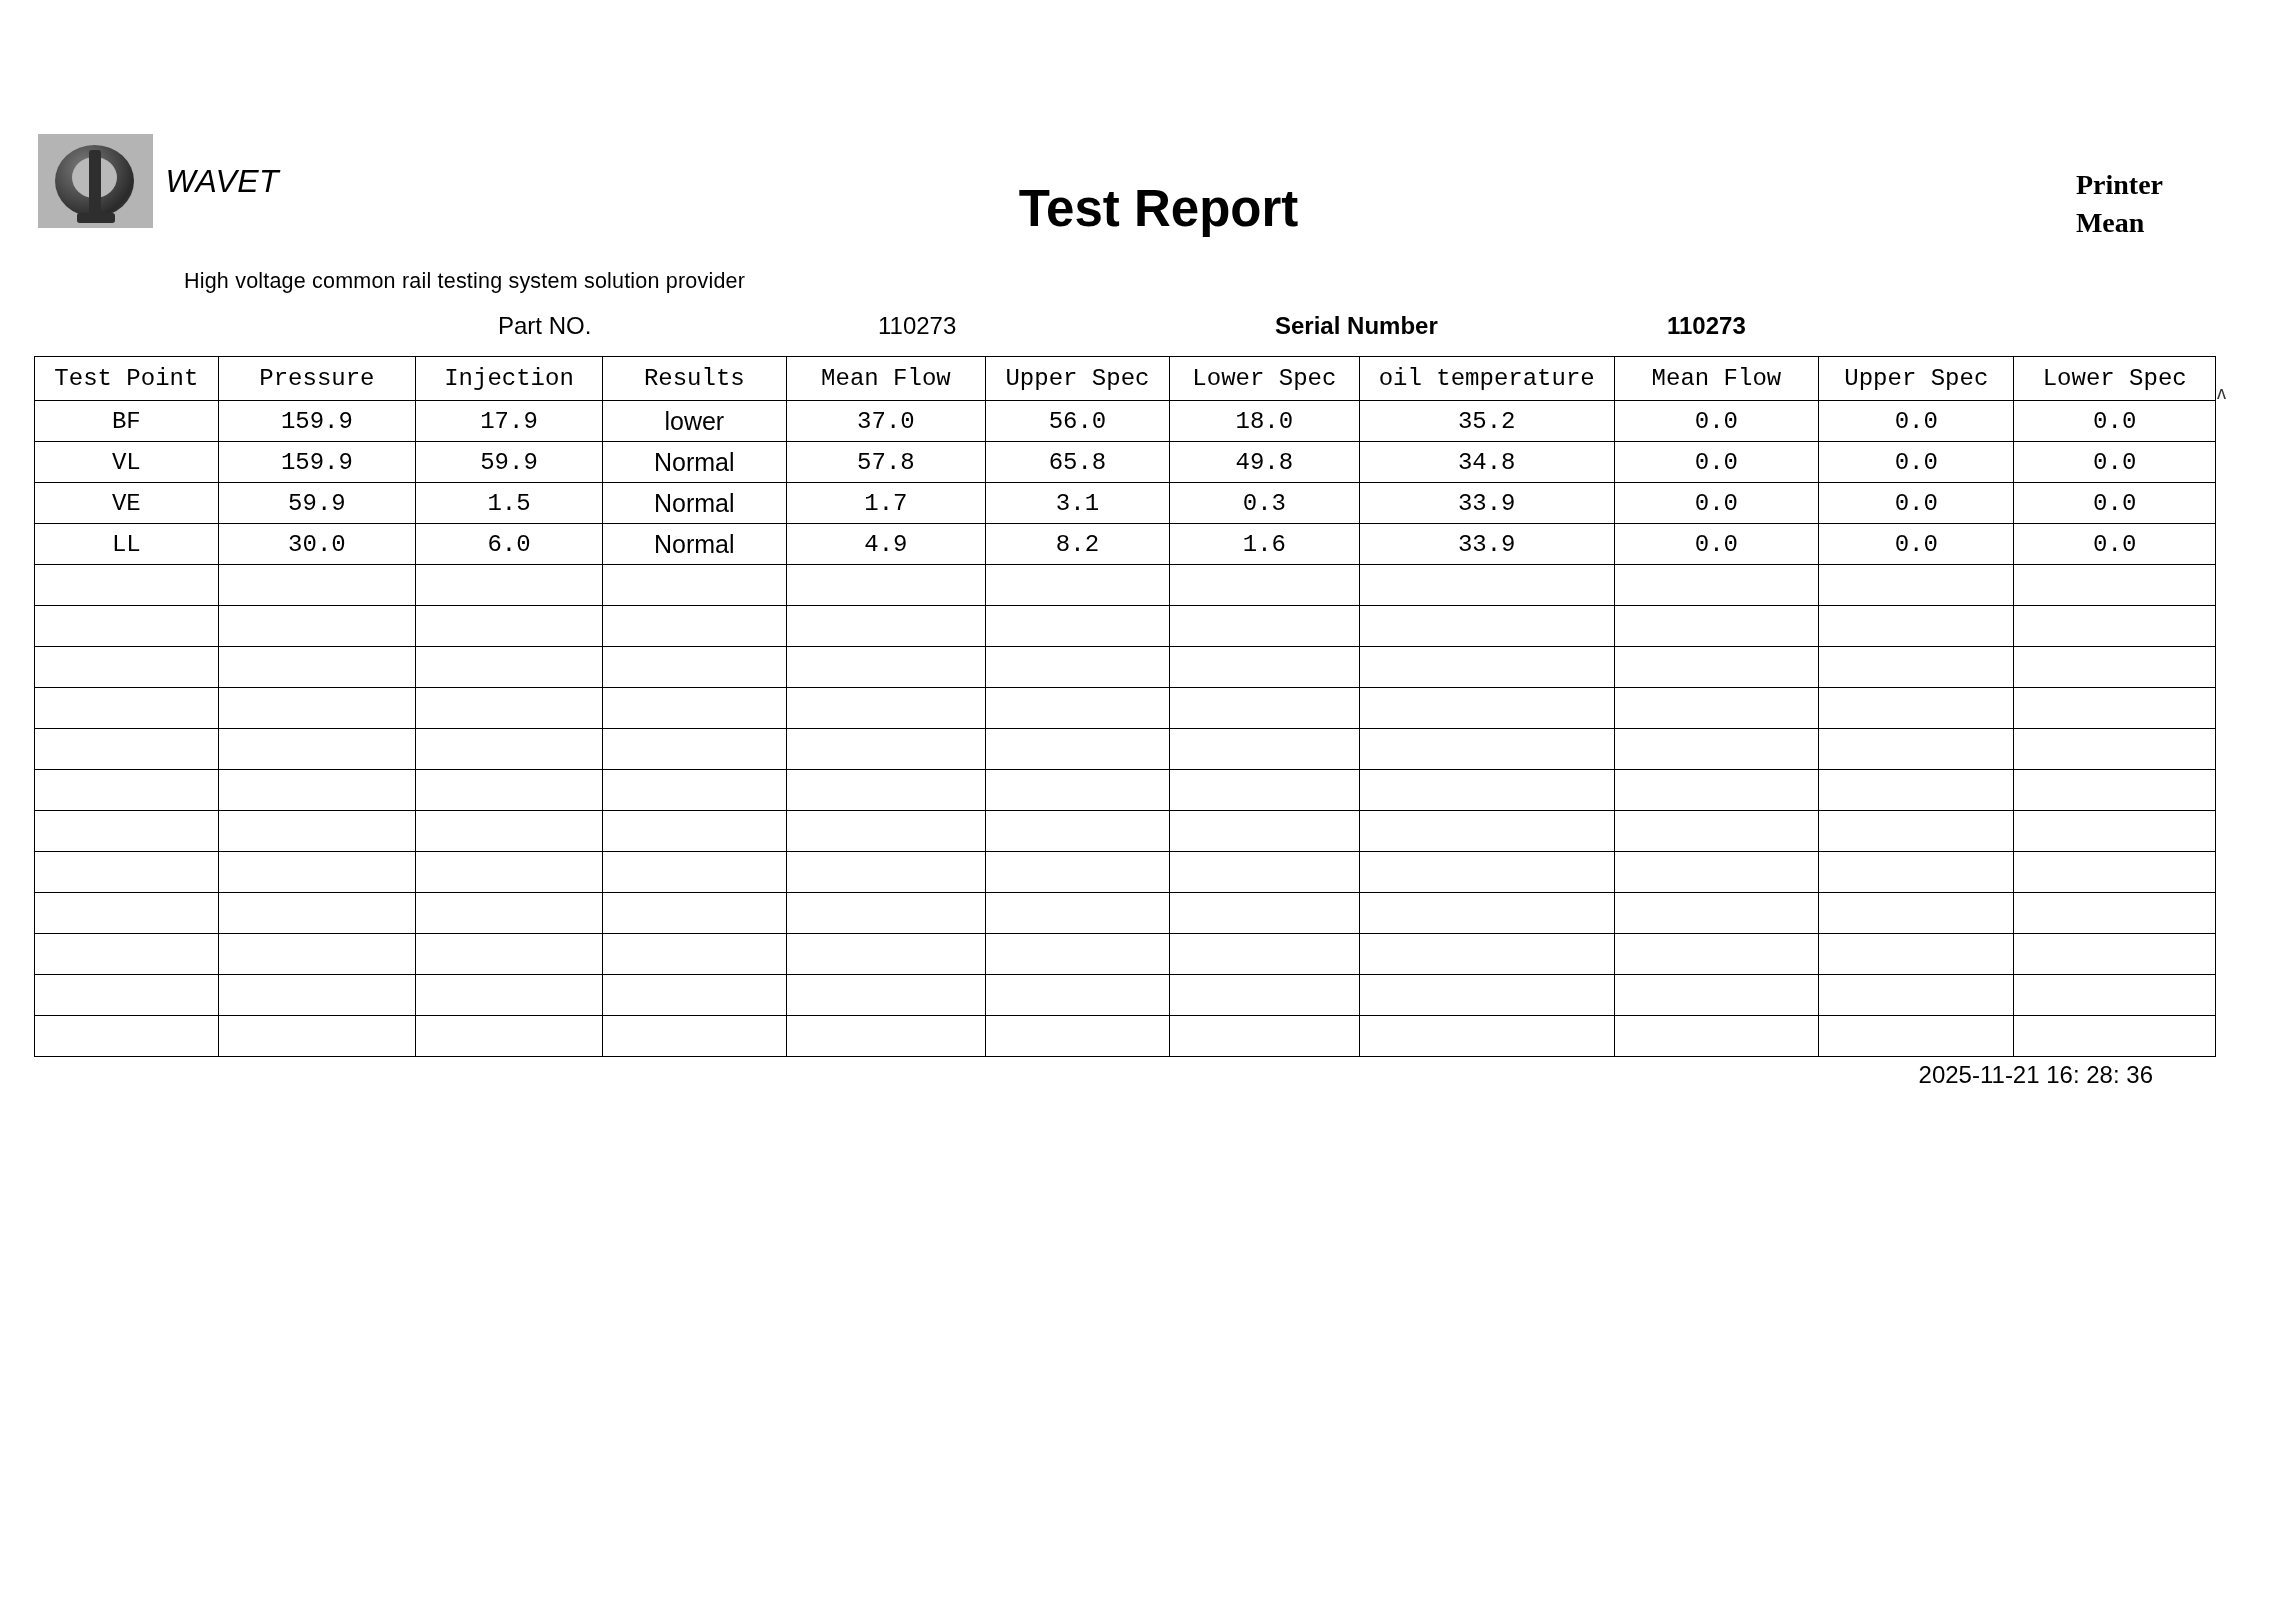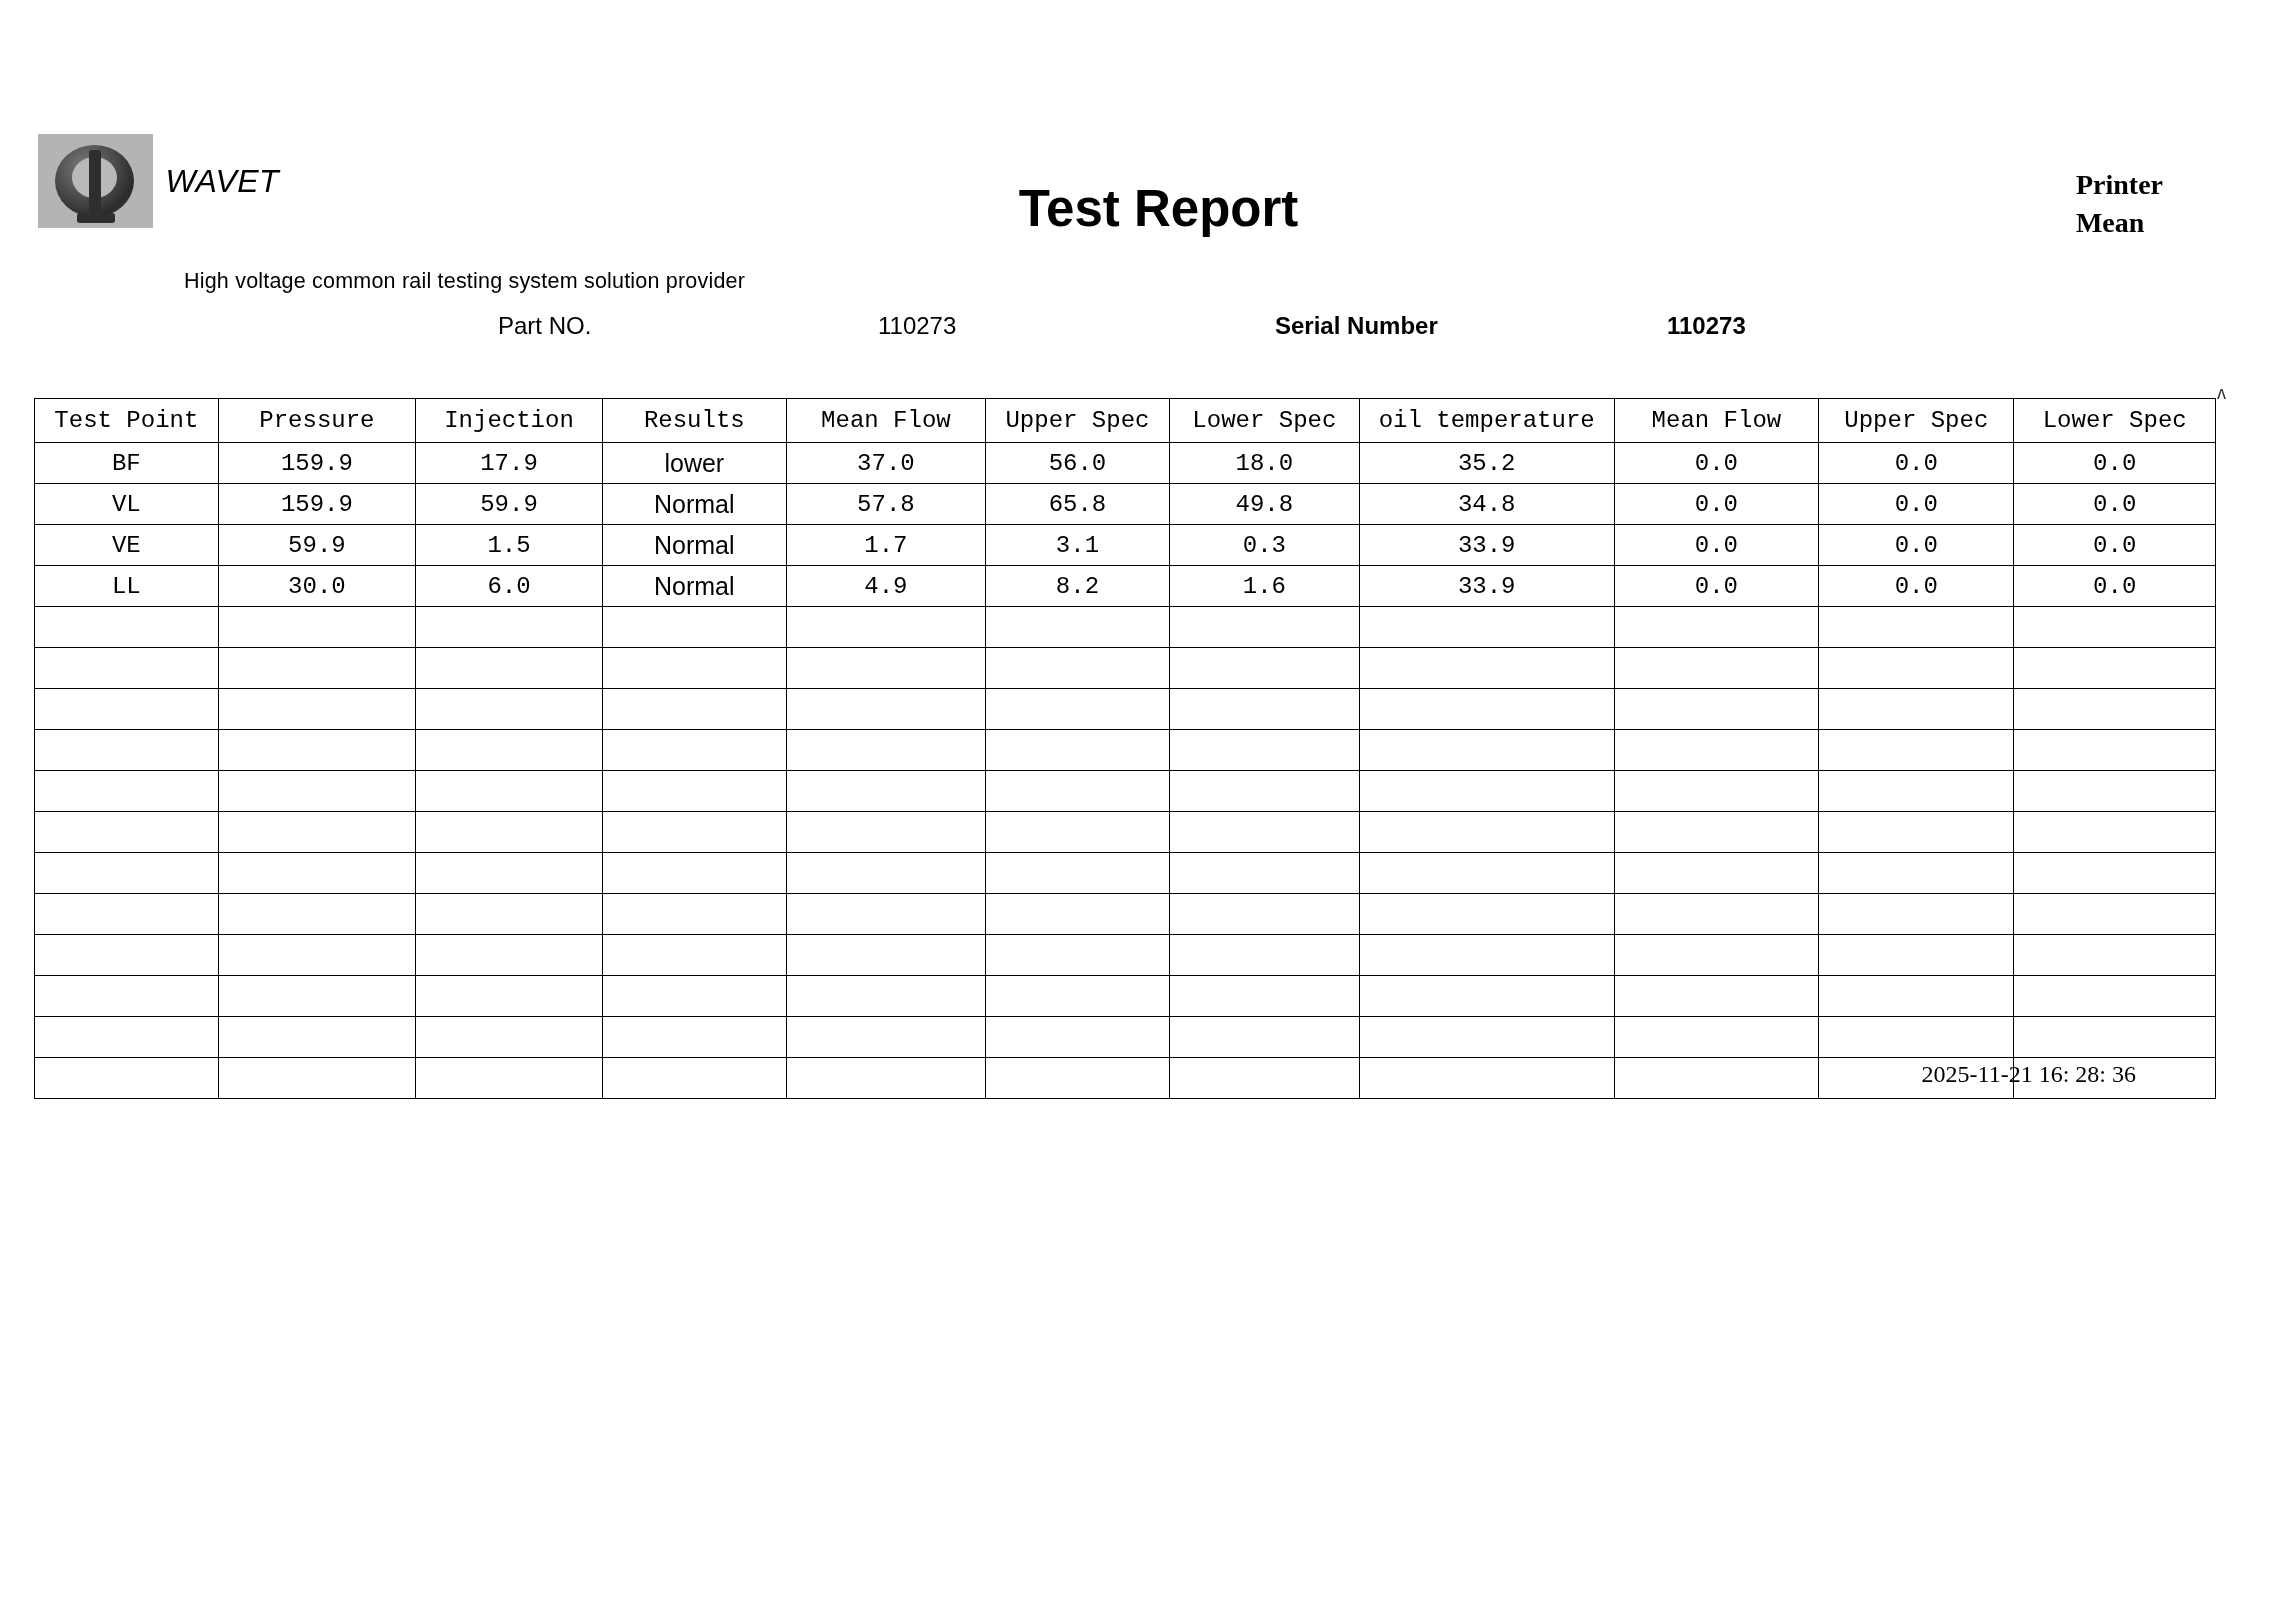--- a/index.html
+++ b/index.html
@@ -130,21 +130,20 @@
   .table-wrap {
     position: absolute;
     left: 34px;
     top: 356px;
     width: 2182px;
   }
   table.report {
     border-collapse: collapse;
     width: 100%;
     table-layout: fixed;
-    margin-top: 42px;
   }
   table.report td, table.report th {
     border: 1.8px solid #000000;
     height: 40px;
     text-align: center;
     vertical-align: middle;
     font-family: "Liberation Mono", monospace;
     font-size: 24px;
     font-weight: normal;
     padding: 0 1.8px;
@@ -178,23 +177,23 @@
   .caret {
     position: absolute;
     left: 2217px;
     top: 383px;
     font-size: 18px;
     color: #333;
   }
 
   .timestamp {
     position: absolute;
-    right: 157px;
+    right: 140px;
     top: 1061px;
-    font-family: Liberation Serif, serif;
+    font-family: Liberation Sans, sans-serif;
     font-size: 24px;
     white-space: nowrap;
   }
 </style>
 </head>
 <body>
 
 <div class="header">
 
   <div class="logo-block">

